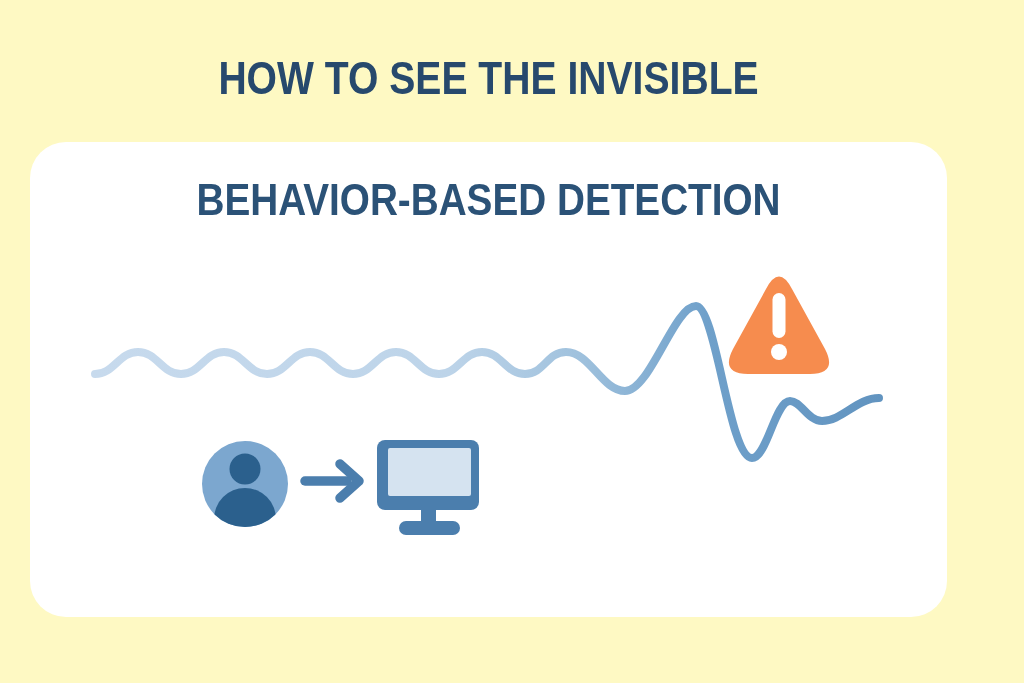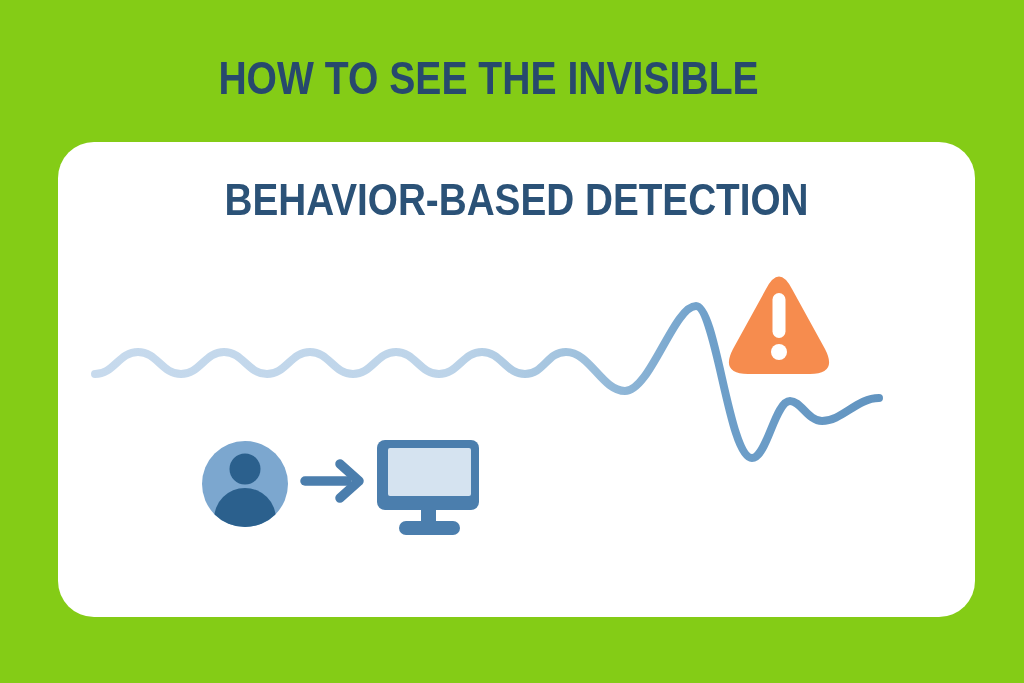--- a/index.html
+++ b/index.html
@@ -1,20 +1,20 @@
 <!DOCTYPE html>
 <html><head>
 <meta charset="utf-8">
 <style>
   html, body { margin: 0; padding: 0; }
   .page {
     position: relative;
     width: 1024px;
     height: 683px;
-    background: #84cc16;
+    background: #fef9c3;
     overflow: hidden;
     font-family: "Liberation Sans", sans-serif;
   }
   .page-title {
     position: absolute;
     top: 54px;
     left: 30px;
     width: 917px;
     margin: 0;
     text-align: center;
@@ -27,21 +27,20 @@
     white-space: nowrap;
   }
   .card {
     position: absolute;
     left: 30px;
     top: 142px;
     width: 917px;
     height: 475px;
     background: #FFFFFF;
     border-radius: 36px;
-    margin-left: 28px;
   }
   .card-heading {
     position: absolute;
     top: 34px;
     left: 0;
     width: 100%;
     margin: 0;
     text-align: center;
     font-size: 45px;
     font-weight: bold;

